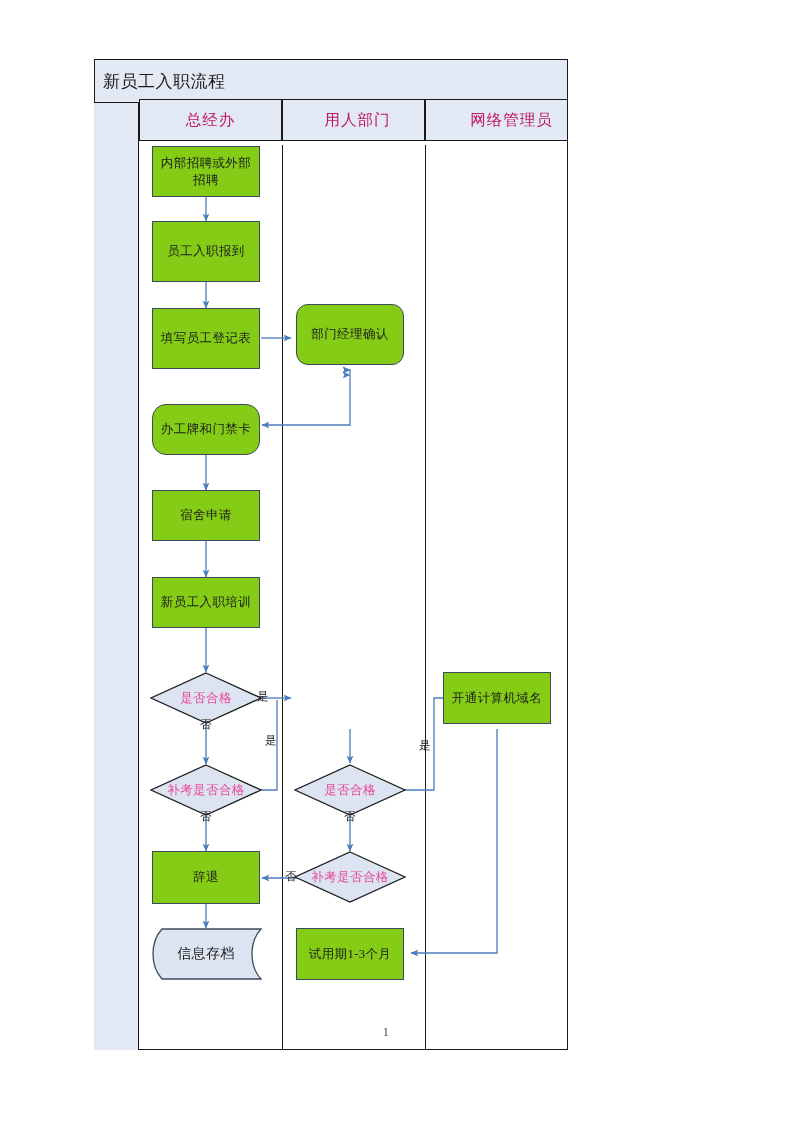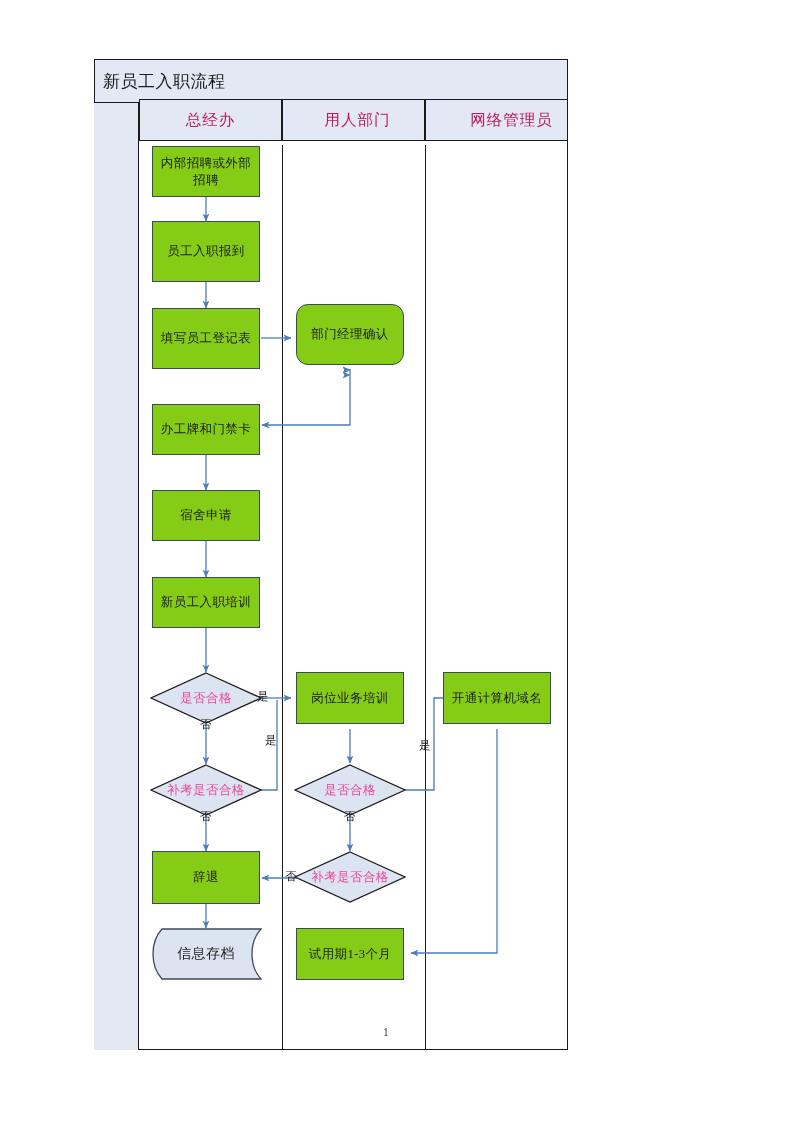--- a/index.html
+++ b/index.html
@@ -221,21 +221,21 @@
       <path d="M261,790 L277,790 L277,700"></path>
     </g>
   </svg>
 
   <div class="node" style="left:152px;top:146px;width:108px;height:51px;">内部招聘或外部招聘</div>
 
   <div class="node" style="left:152px;top:221px;width:108px;height:61px;">员工入职报到</div>
 
   <div class="node" style="left:152px;top:308px;width:108px;height:61px;">填写员工登记表</div>
 
-  <div class="node" style="left:152px;top:404px;width:108px;height:51px;">办工牌和门禁卡</div>
+  <div class="node" style="left:152px;top:404px;width:108px;height:51px;border-radius:14px;">办工牌和门禁卡</div>
 
   <div class="node" style="left:152px;top:490px;width:108px;height:51px;">宿舍申请</div>
 
   <div class="node" style="left:152px;top:577px;width:108px;height:51px;">新员工入职培训</div>
 
   <div class="diamond-wrap" style="left:150px;top:672px;width:112px;height:52px;">
     <svg width="112" height="52" viewBox="0 0 112 52" xmlns="http://www.w3.org/2000/svg">
       <polygon points="56,1 111,26 56,51 1,26" fill="#dce3f1" stroke="#1c1c1c" stroke-width="1.3"></polygon>
     </svg>
     <div class="diamond-label">是否合格</div>
@@ -252,21 +252,20 @@
 
   <div class="stored-wrap" style="left:150px;top:928px;width:112px;height:52px;">
     <svg width="112" height="52" viewBox="0 0 112 52" xmlns="http://www.w3.org/2000/svg">
       <path d="M12,1 L111,1 C99,14 99,38 111,51 L12,51 C0,38 0,14 12,1 Z" fill="#dce3f1" stroke="#3d4a5c" stroke-width="1.3"></path>
     </svg>
     <div class="stored-label">信息存档</div>
   </div>
 
   <div class="node" style="left:296px;top:304px;width:108px;height:61px;border-radius:12px;">部门经理确认</div>
 
-  <div class="node" style="left:296px;top:672px;width:108px;height:52px;">岗位业务培训</div>
 
   <div class="diamond-wrap" style="left:294px;top:764px;width:112px;height:52px;">
     <svg width="112" height="52" viewBox="0 0 112 52" xmlns="http://www.w3.org/2000/svg">
       <polygon points="56,1 111,26 56,51 1,26" fill="#dce3f1" stroke="#1c1c1c" stroke-width="1.3"></polygon>
     </svg>
     <div class="diamond-label">是否合格</div>
   </div>
 
   <div class="diamond-wrap" style="left:294px;top:851px;width:112px;height:52px;">
     <svg width="112" height="52" viewBox="0 0 112 52" xmlns="http://www.w3.org/2000/svg">

